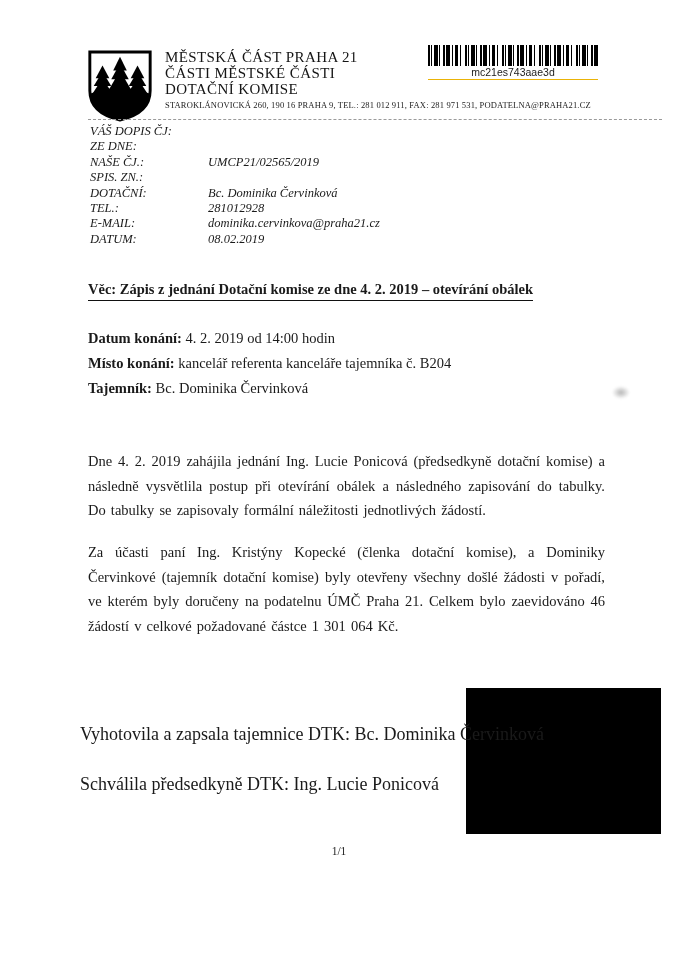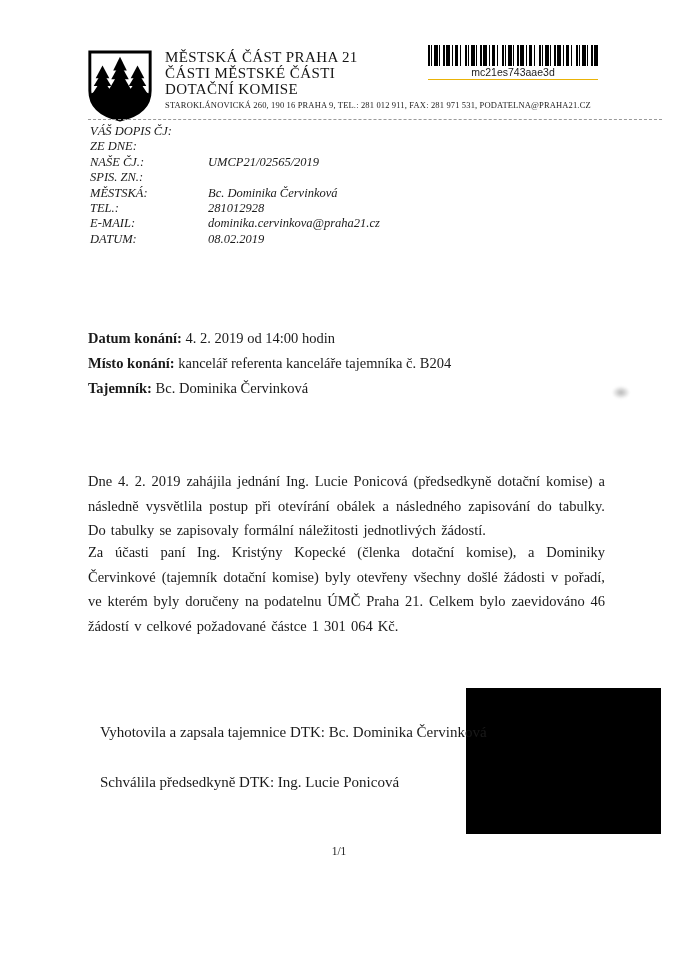--- a/index.html
+++ b/index.html
@@ -81,32 +81,32 @@
   .mlabel { font-weight: bold; }
 
   
   .bodypar {
     position: absolute; left: 88px; width: 517px;
     margin: 0;
     font-size: 14.5px; line-height: 24.5px;
     text-align: justify; text-align-last: left;
     word-spacing: 1.5px;
   }
-  .p1 { top: 469px; }
+  .p1 { top: 449px; }
   .p2 { top: 540px; }
 
   
   .redaction {
     position: absolute; left: 466px; top: 688px;
     width: 195px; height: 146px;
     background: #000000;
   }
   .sig {
-    position: absolute; left: 100px;
-    font-size: 15px; white-space: nowrap;
+    position: absolute; left: 80px;
+    font-size: 18px; white-space: nowrap;
   }
   .s1 { top: 724px; }
   .s2 { top: 774px; }
   .footer {
     position: absolute; left: 0; top: 845px; width: 678px;
     text-align: center; font-size: 11.5px; color: #222;
   }
   .scan-artifact {
     position: absolute; left: 612px; top: 386px;
     width: 18px; height: 13px; border-radius: 50%;
@@ -165,37 +165,38 @@
     </div>
     <div class="frow">
       <span class="flabel">NAŠE ČJ.:</span>
       <span class="fvalue">UMCP21/02565/2019</span>
     </div>
     <div class="frow">
       <span class="flabel">SPIS. ZN.:</span>
       <span class="fvalue"></span>
     </div>
     <div class="frow">
-      <span class="flabel">MĚSTSKÁ:</span>
+      <span class="flabel">DOTAČNÍ:</span>
       <span class="fvalue">Bc. Dominika Červinková</span>
     </div>
     <div class="frow">
       <span class="flabel">TEL.:</span>
       <span class="fvalue">281012928</span>
     </div>
     <div class="frow">
       <span class="flabel">E-MAIL:</span>
       <span class="fvalue">dominika.cervinkova@praha21.cz</span>
     </div>
     <div class="frow">
       <span class="flabel">DATUM:</span>
       <span class="fvalue">08.02.2019</span>
     </div>
   </div>
 
+  <div class="subject">Věc: Zápis z jednání Dotační komise ze dne 4. 2. 2019 – otevírání obálek</div>
 
   <div class="meeting">
     <div class="mrow">
       <span class="mlabel">Datum konání:</span>
       <span>4. 2. 2019 od 14:00 hodin</span>
     </div>
     <div class="mrow">
       <span class="mlabel">Místo konání:</span>
       <span>kancelář referenta kanceláře tajemníka č. B204</span>
     </div>

